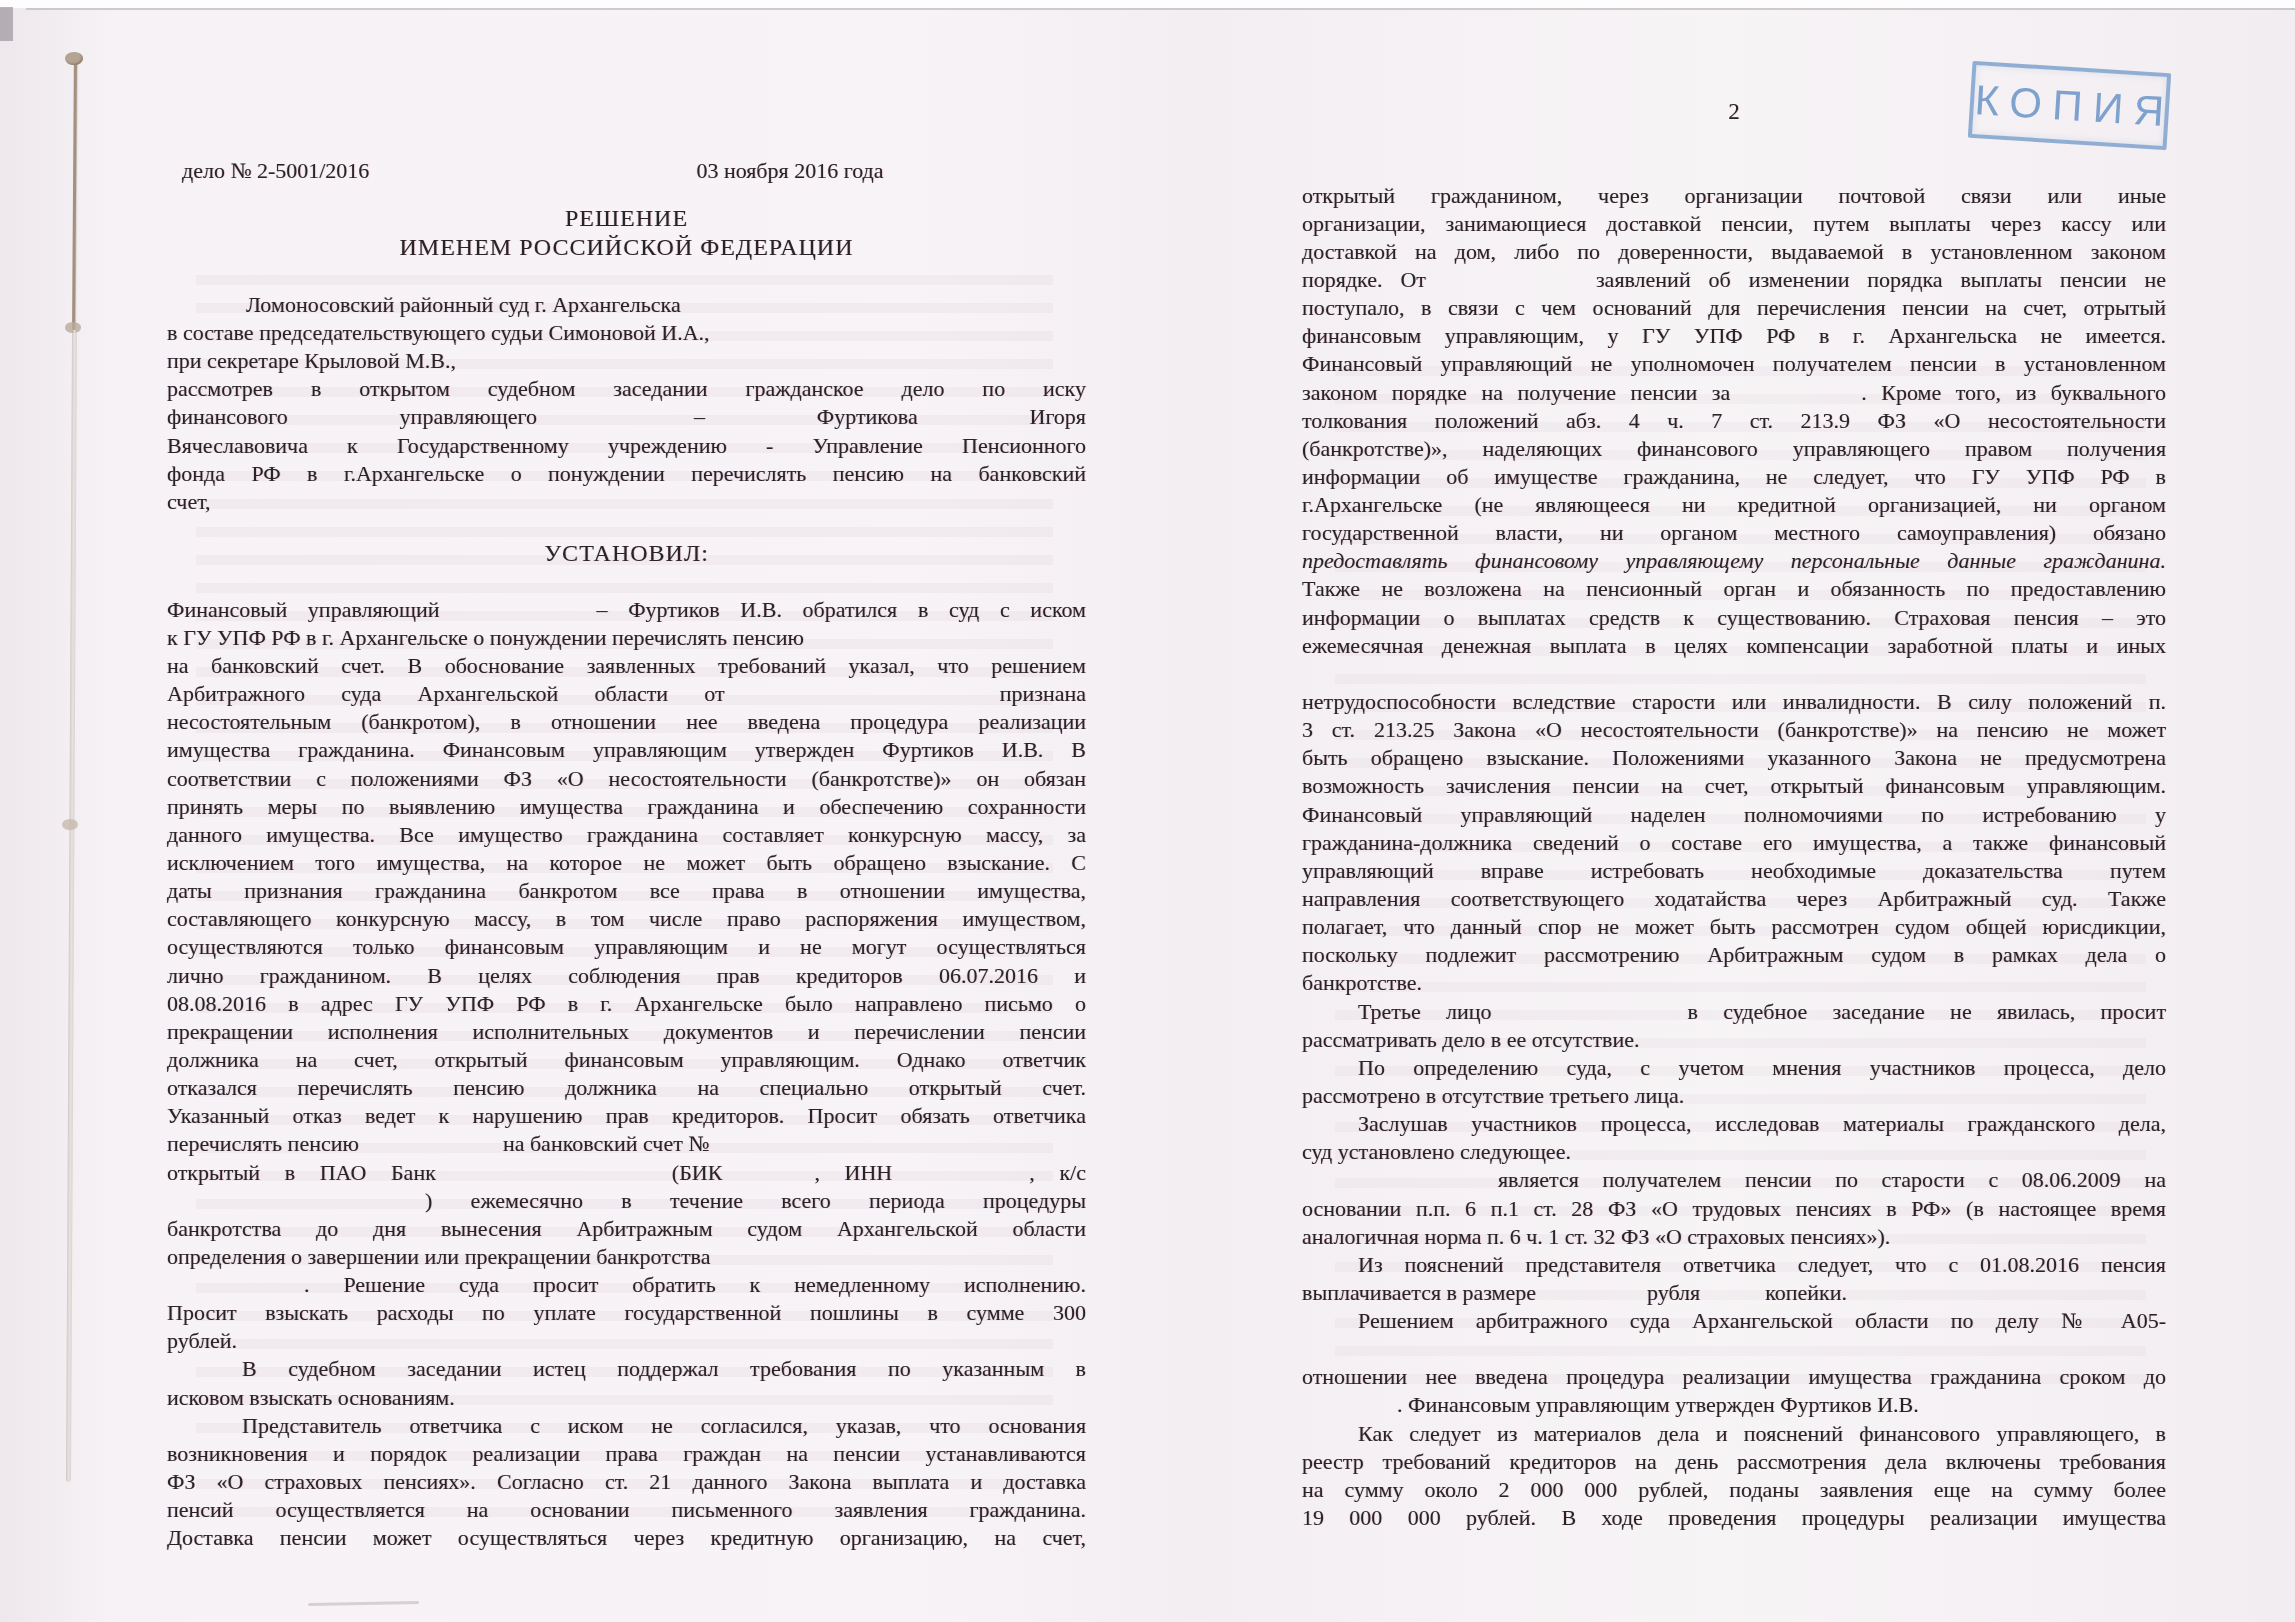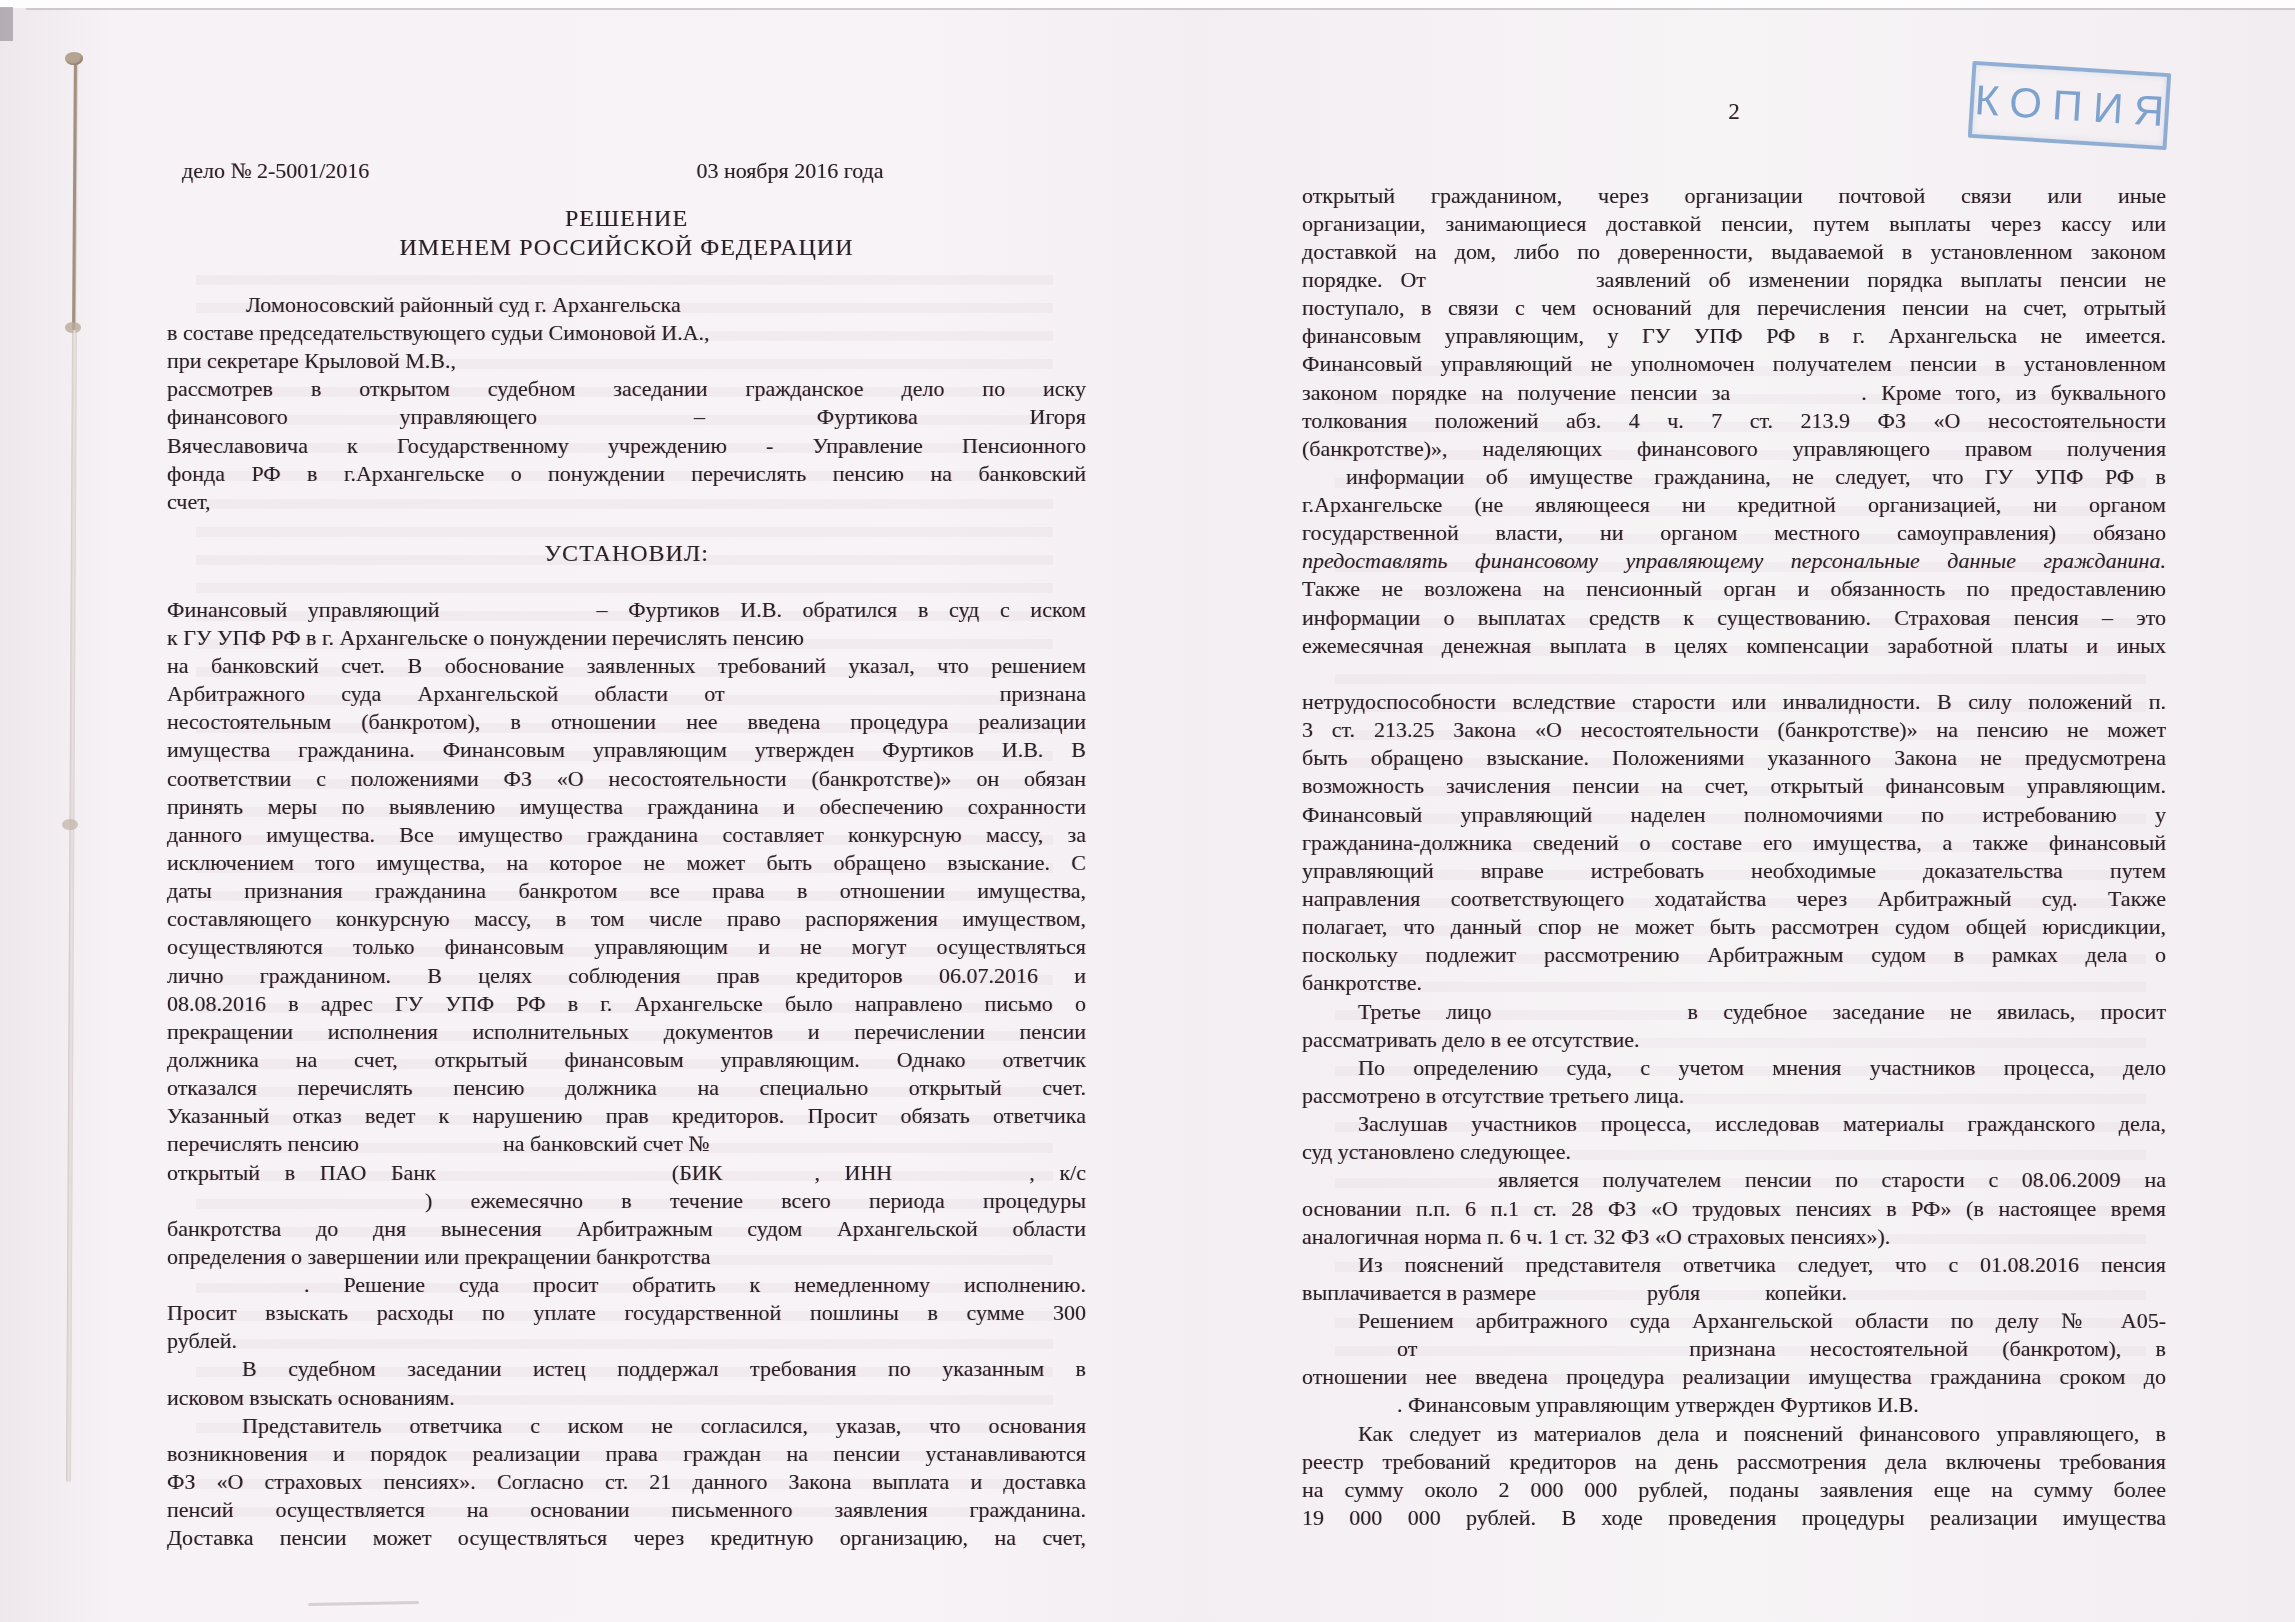--- a/index.html
+++ b/index.html
@@ -134,21 +134,21 @@
       <div class="line j" style="top: 166px;">открытый гражданином, через организации почтовой связи или иные</div>
       <div class="line j" style="top: 194px;">организации, занимающиеся доставкой пенсии, путем выплаты через кассу или</div>
       <div class="line j" style="top: 222px;">доставкой на дом, либо по доверенности, выдаваемой в установленном законом</div>
       <div class="line j" style="top: 250px;">порядке. От<span class="gap" style="width: 170px;"></span>заявлений об изменении порядка выплаты пенсии не</div>
       <div class="line j" style="top: 278px;">поступало, в связи с чем оснований для перечисления пенсии на счет, отрытый</div>
       <div class="line j" style="top: 306px;">финансовым управляющим, у ГУ УПФ РФ в г. Архангельска не имеется.</div>
       <div class="line j" style="top: 334px;">Финансовый управляющий не уполномочен получателем пенсии в установленном</div>
       <div class="line j" style="top: 363px;">законом порядке на получение пенсии за<span class="gap" style="width: 131px;"></span>. Кроме того, из буквального</div>
       <div class="line j" style="top: 391px;">толкования положений абз. 4 ч. 7 ст. 213.9 ФЗ «О несостоятельности</div>
       <div class="line j" style="top: 419px;">(банкротстве)», наделяющих финансового управляющего правом получения</div>
-      <div class="line j" style="top: 447px; margin-left: 44px;">информации об имуществе гражданина, не следует, что ГУ УПФ РФ в</div>
+      <div class="line j" style="top: 447px;">информации об имуществе гражданина, не следует, что ГУ УПФ РФ в</div>
       <div class="line j" style="top: 475px;">г.Архангельске (не являющееся ни кредитной организацией, ни органом</div>
       <div class="line j" style="top: 503px;">государственной власти, ни органом местного самоуправления) обязано</div>
       <div class="line j" style="top: 531px; font-style: italic;">предоставлять финансовому управляющему персональные данные гражданина.</div>
       <div class="line j" style="top: 559px;">Также не возложена на пенсионный орган и обязанность по предоставлению</div>
       <div class="line j" style="top: 588px;">информации о выплатах средств к существованию. Страховая пенсия – это</div>
       <div class="line j" style="top: 616px;">ежемесячная денежная выплата в целях компенсации заработной платы и иных</div>
       <div class="line j" style="top: 672px;">нетрудоспособности вследствие старости или инвалидности. В силу положений п.</div>
       <div class="line j" style="top: 700px;">3 ст. 213.25 Закона «О несостоятельности (банкротстве)» на пенсию не может</div>
       <div class="line j" style="top: 728px;">быть обращено взыскание. Положениями указанного Закона не предусмотрена</div>
       <div class="line j" style="top: 756px;">возможность зачисления пенсии на счет, открытый финансовым управляющим.</div>
@@ -164,21 +164,20 @@
       <div class="line j" style="top: 1038px;"><span class="gap" style="width: 56px;"></span>По определению суда, с учетом мнения участников процесса, дело</div>
       <div class="line l" style="top: 1066px;">рассмотрено в отсутствие третьего лица.</div>
       <div class="line j" style="top: 1094px;"><span class="gap" style="width: 56px;"></span>Заслушав участников процесса, исследовав материалы  гражданского дела,</div>
       <div class="line l" style="top: 1122px;">суд установлено следующее.</div>
       <div class="line j" style="top: 1150px;"><span class="gap" style="width: 196px;"></span>является получателем пенсии по старости с 08.06.2009 на</div>
       <div class="line j" style="top: 1179px;">основании п.п. 6 п.1 ст. 28 ФЗ «О трудовых пенсиях в РФ» (в настоящее время</div>
       <div class="line l" style="top: 1207px;">аналогичная норма п. 6 ч. 1 ст. 32 ФЗ «О страховых пенсиях»).</div>
       <div class="line j" style="top: 1235px;"><span class="gap" style="width: 56px;"></span>Из пояснений представителя ответчика следует, что с 01.08.2016 пенсия</div>
       <div class="line l" style="top: 1263px;">выплачивается в размере<span class="gap" style="width: 111px;"></span>рубля<span class="gap" style="width: 65px;"></span>копейки.</div>
       <div class="line j" style="top: 1291px;"><span class="gap" style="width: 56px;"></span>Решением арбитражного суда Архангельской области по делу № А05-</div>
-      <div class="line j" style="top: 1319px;"><span class="gap" style="width: 95px;"></span>от<span class="gap" style="width: 272px;"></span>признана несостоятельной (банкротом), в</div>
       <div class="line j" style="top: 1347px;">отношении нее введена процедура реализации имущества гражданина сроком до</div>
       <div class="line l" style="top: 1375px;"><span class="gap" style="width: 95px;"></span>. Финансовым управляющим утвержден Фуртиков И.В.</div>
       <div class="line j" style="top: 1404px;"><span class="gap" style="width: 56px;"></span>Как следует из материалов дела и пояснений финансового управляющего, в</div>
       <div class="line j" style="top: 1432px;">реестр требований кредиторов на день рассмотрения дела включены требования</div>
       <div class="line j" style="top: 1460px;">на сумму около 2 000 000 рублей, поданы заявления еще на сумму более</div>
       <div class="line j" style="top: 1488px;">19 000 000 рублей. В ходе проведения процедуры реализации имущества</div>
     </div>
 </div>
 
 

